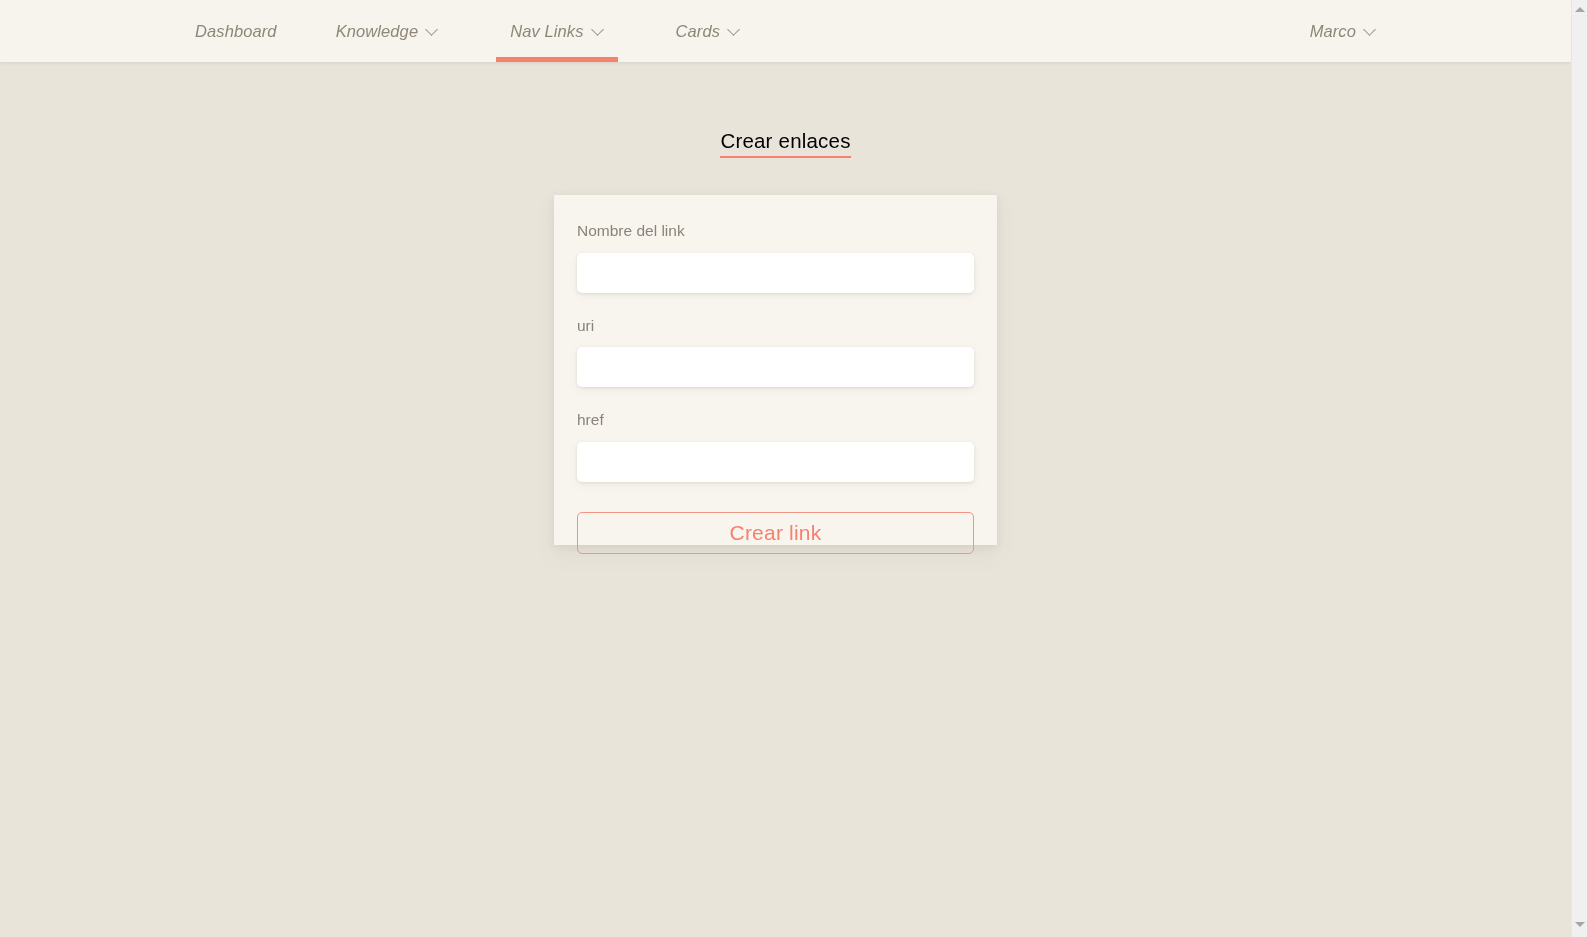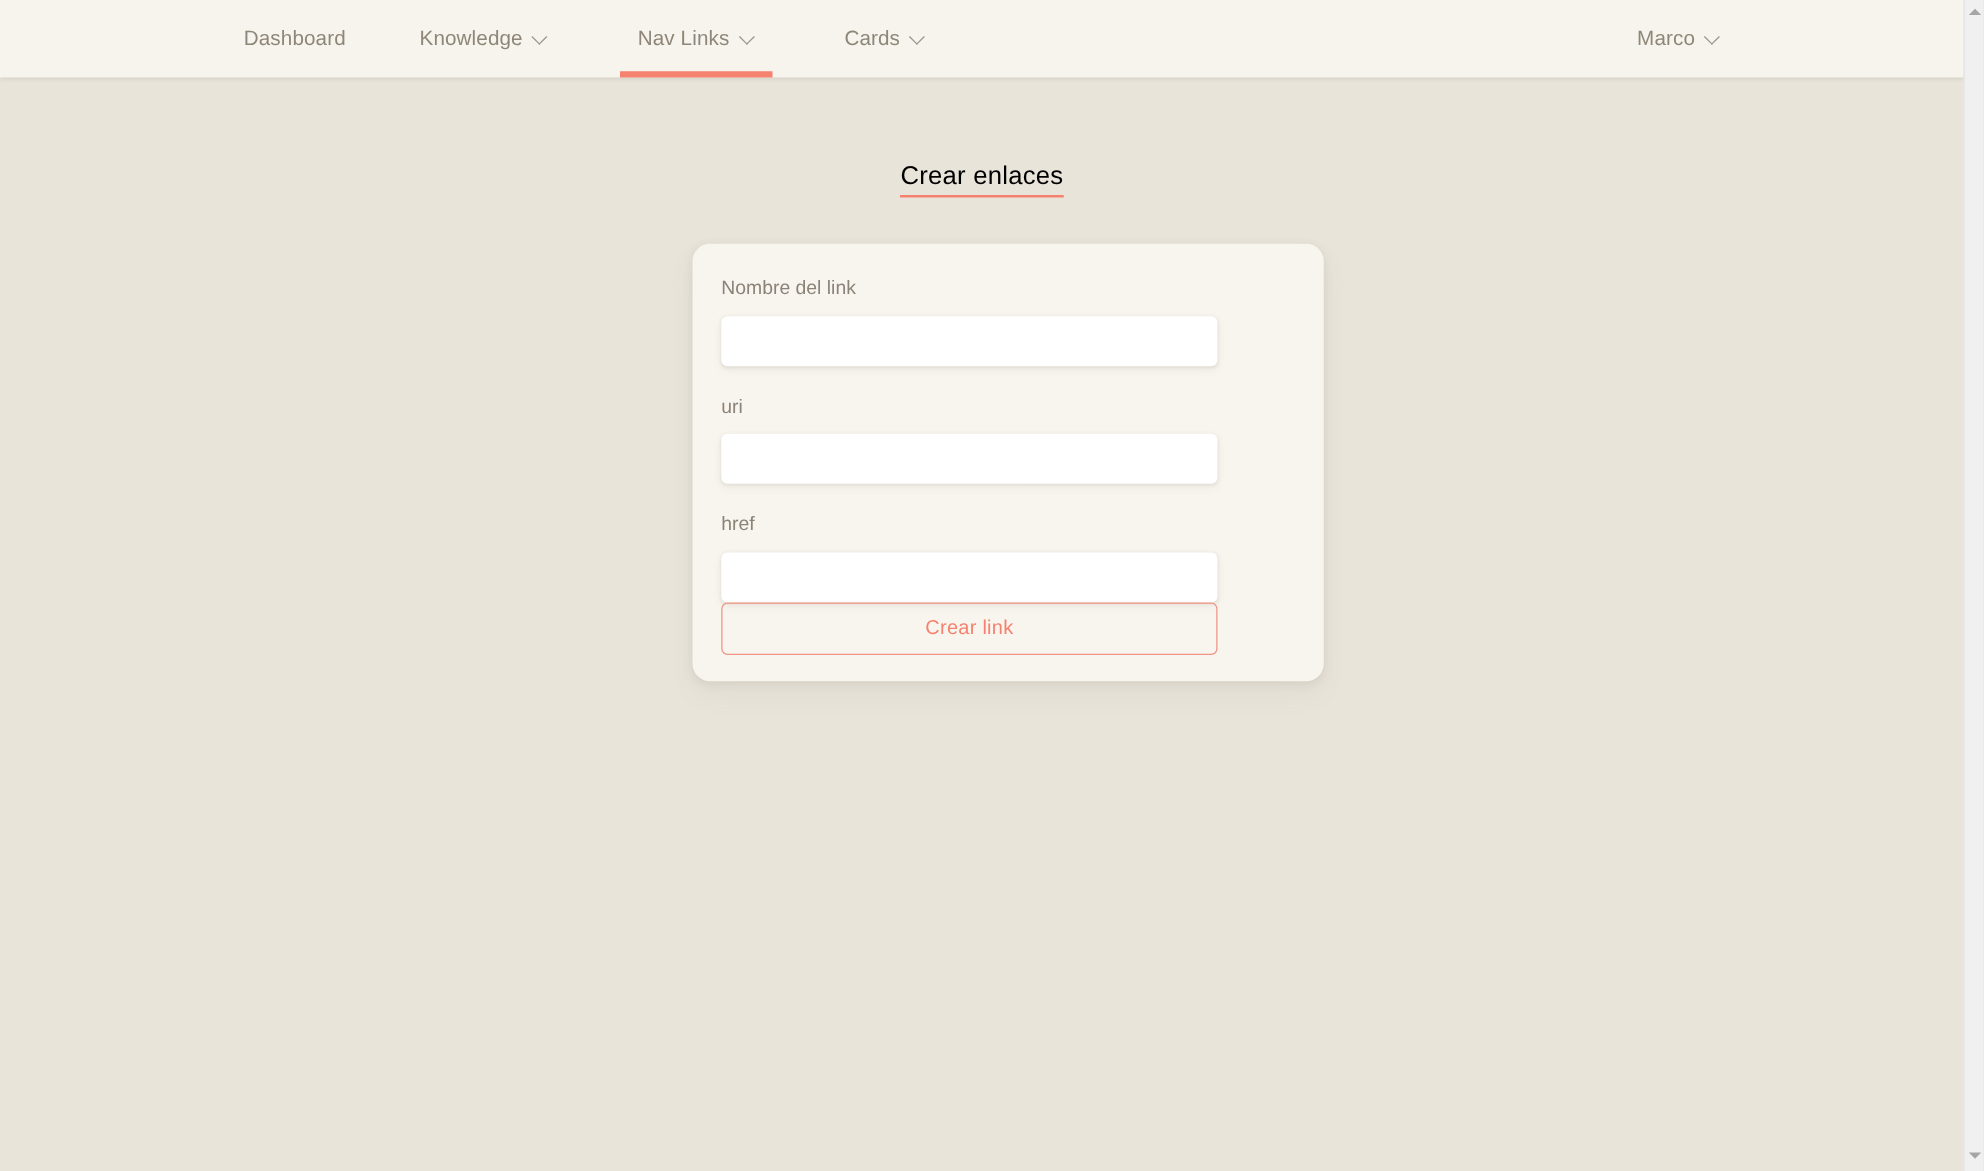--- a/index.html
+++ b/index.html
@@ -31,20 +31,21 @@
   .navbar {
     position: absolute;
     left: 0;
     top: 0;
     width: 1571px;
     height: 62px;
     background: #f7f4ed;
     box-shadow: 0 1px 3px rgba(120, 110, 90, 0.16);
     display: flex;
     align-items: center;
+    font-style: italic;
   }
 
   .nav-left {
     display: flex;
     align-items: flex-start;
     height: 62px;
     margin-left: 181px;
   }
 
   .nav-right {
@@ -128,24 +129,24 @@
     display: inline-block;
     border-bottom: 2px solid #f5816f;
     padding-bottom: 3px;
   }
 
   
   .card {
     position: absolute;
     left: 554px;
     top: 133px;
-    width: 505px;
+    width: 443px;
     height: 350px;
     background: #f8f5ef;
-    border-radius: 14px;
+    border-radius: 0;
     box-shadow: 0 2px 7px rgba(120, 110, 90, 0.13),
                 0 10px 22px rgba(120, 110, 90, 0.06);
     padding: 28px 23px 17px 23px;
   }
 
   .field { margin-bottom: 0; }
 
   .field-label {
     color: #8b8377;
     font-size: 15.5px;
@@ -169,26 +170,27 @@
     font-family: "Liberation Sans", sans-serif;
     font-size: 15px;
     color: #4a463f;
     padding: 0 12px;
   }
 
   .submit-btn {
     display: block;
     width: 397px;
     height: 42px;
+    margin-top: 30px;
     background: transparent;
     border: 1px solid #f09484;
     border-radius: 5px;
     color: #f5816f;
     font-family: "Liberation Sans", sans-serif;
-    font-size: 16px;
+    font-size: 21px;
     letter-spacing: 0.2px;
     cursor: pointer;
   }
 
   
   .scrollbar {
     position: absolute;
     right: 0;
     top: 0;
     width: 16px;

